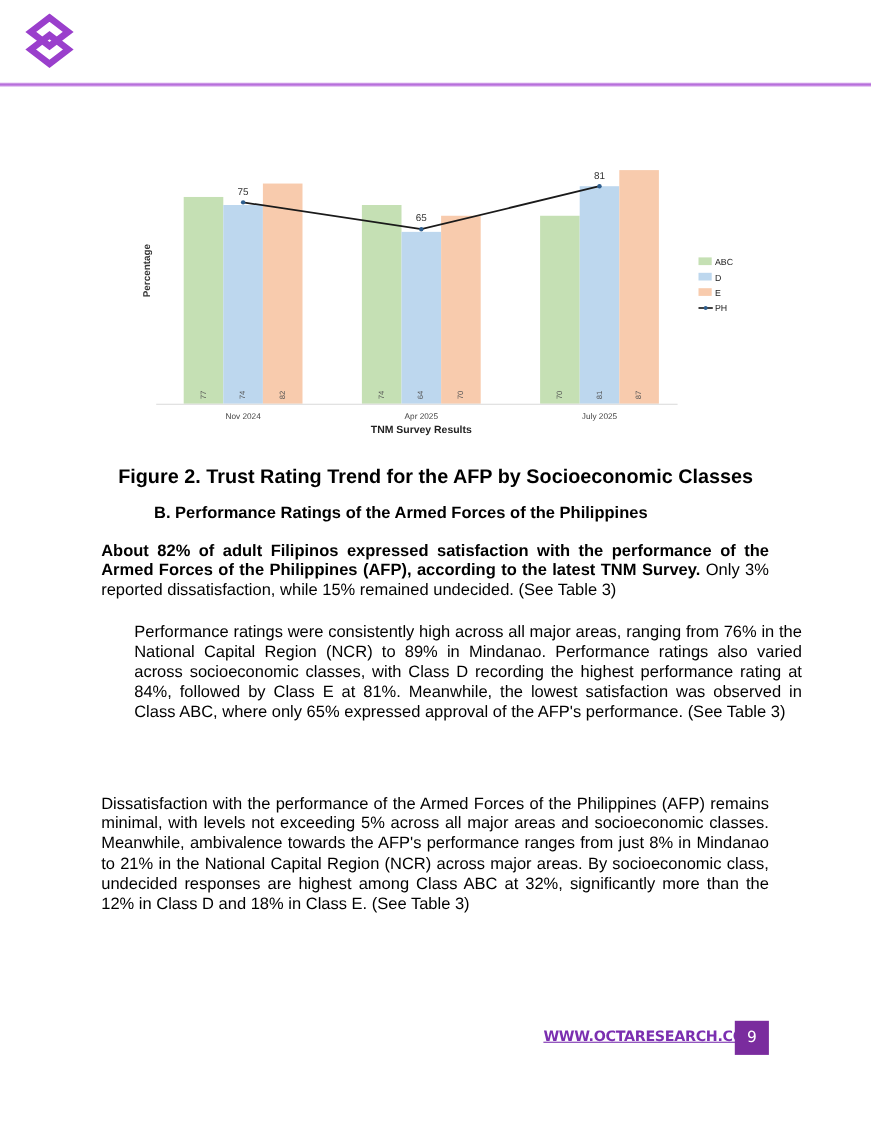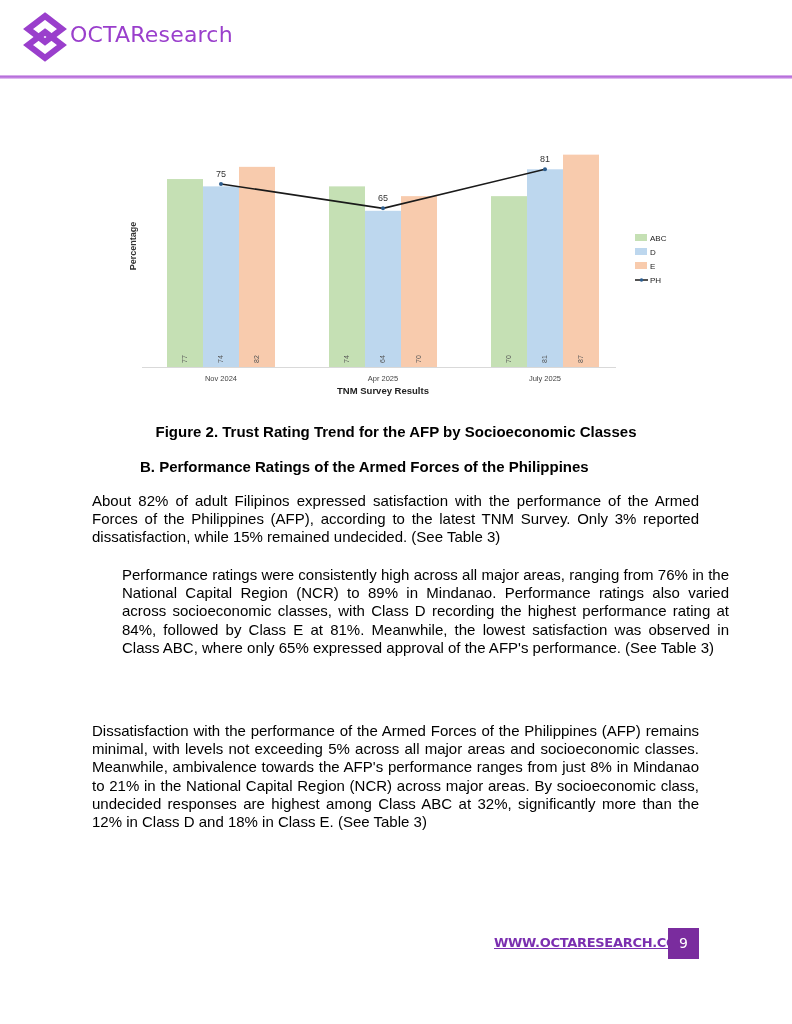--- a/index.html
+++ b/index.html
@@ -14,30 +14,30 @@
     font-family: "DejaVu Sans", sans-serif; letter-spacing: 0.2px;
   }
   .header-rule {
     position: absolute; left: 0; top: 75px; width: 792px; height: 4px;
     background: linear-gradient(#e6c8f3, #b36ad9 40%, #c78ae4 70%, #efdcf7);
   }
   .chart { position: absolute; left: 0; top: 0; width: 792px; height: 410px; }
   .chart text { font-family: "Liberation Sans", sans-serif; }
   .caption {
     position: absolute; left: 0; width: 792px; top: 423px; text-align: center;
-    font-weight: bold; font-size: 15px;
+    font-weight: bold; font-size: 18px;
   }
   .section-title {
     position: absolute; left: 92px; top: 458px; font-weight: bold; font-size: 15px; margin-left: 48px;
   }
   .para {
     position: absolute; left: 92px; width: 607px; font-size: 15px; line-height: 18.2px;
     text-align: justify; margin: 0;
   }
-  .para b { font-weight: normal; }
+  .para b { font-weight: bold; }
   .p1 { top: 492px; }
   .p2 { top: 566px; margin-left: 30px; }
   .p3 { top: 722px; }
   .footer-link {
     position: absolute; left: 494px; top: 935px; font-size: 13px; font-weight: bold;
     color: #7b2fb0; text-decoration: underline; font-family: "DejaVu Sans", sans-serif;
     letter-spacing: -0.3px;
   }
   .page-num {
     position: absolute; left: 668px; top: 928px; width: 31px; height: 31px;
@@ -48,21 +48,20 @@
 </head>
 <body>
 
 <div class="header">
   <svg class="logo-mark" viewBox="0 0 46 50">
     <g fill="none" stroke="#9a3fcc" stroke-width="6" stroke-linejoin="miter">
       <path d="M23 4 L40 17 L23 30 L6 17 Z"></path>
       <path d="M23 20 L40 33 L23 46 L6 33 Z"></path>
     </g>
   </svg>
-  <div class="logo-text">OCTAResearch</div>
   <div class="header-rule"></div>
 </div>
 
 <svg class="chart" id="chart" viewBox="0 0 792 410">
   <g id="bars-layer">
       <rect x="167" y="179.05376344086022" width="36" height="187.94623655913978" fill="#c5e0b4"></rect>
       <rect x="203" y="186.3763440860215" width="36" height="180.6236559139785" fill="#bdd7ee"></rect>
       <rect x="239" y="166.8494623655914" width="36" height="200.1505376344086" fill="#f8cbad"></rect>
       <rect x="329" y="186.3763440860215" width="36" height="180.6236559139785" fill="#c5e0b4"></rect>
       <rect x="365" y="210.78494623655914" width="36" height="156.21505376344086" fill="#bdd7ee"></rect>

